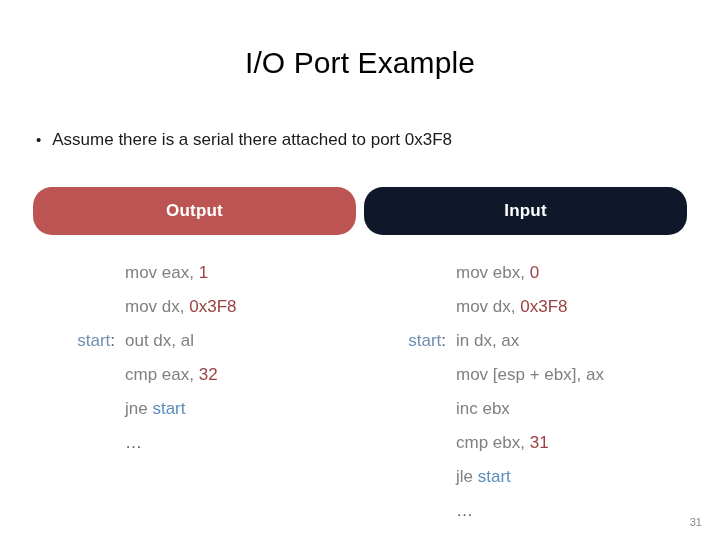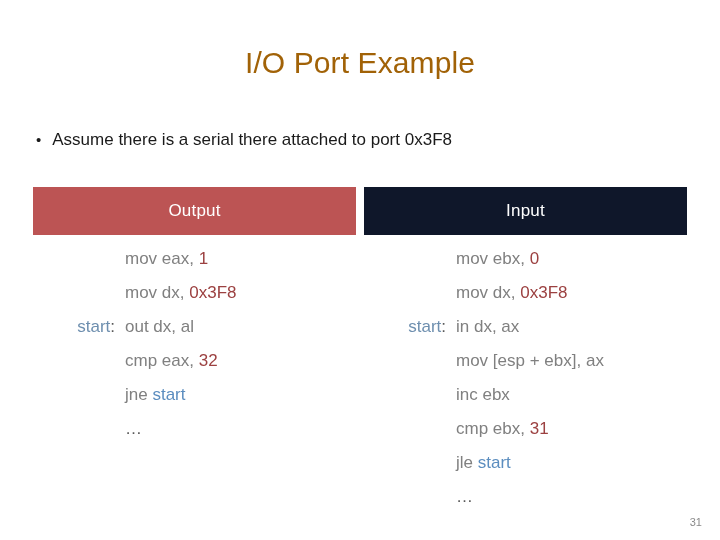--- a/index.html
+++ b/index.html
@@ -21,21 +21,21 @@
     height: 540px;
   }
   .slide-title {
     position: absolute;
     left: 0;
     top: 46px;
     width: 720px;
     text-align: center;
     font-size: 30px;
     font-weight: 400;
-    color: #a16207;
+    color: #000000;
     letter-spacing: 0.1px;
     white-space: nowrap;
   }
   .bullet-row {
     position: absolute;
     left: 36px;
     top: 130px;
     width: 650px;
     display: flex;
     align-items: baseline;
@@ -69,28 +69,29 @@
   .col-output { left: 0; }
   .col-input  { left: 331px; }
 
   .col-header {
     height: 48px;
     display: flex;
     align-items: center;
     justify-content: center;
     color: #ffffff;
     font-size: 17px;
-    font-weight: 400;
+    font-weight: 700;
     letter-spacing: 0.2px;
+    border-radius: 19px;
   }
   .hdr-output { background: #bc5454; }
   .hdr-input  { background: #0f172a; }
 
   .code-body {
-    padding-top: 7px;
+    padding-top: 21px;
   }
   .code-line {
     height: 34px;
     display: flex;
     align-items: center;
     font-size: 17px;
     color: #808080;
     white-space: pre;
   }
   .lbl {

